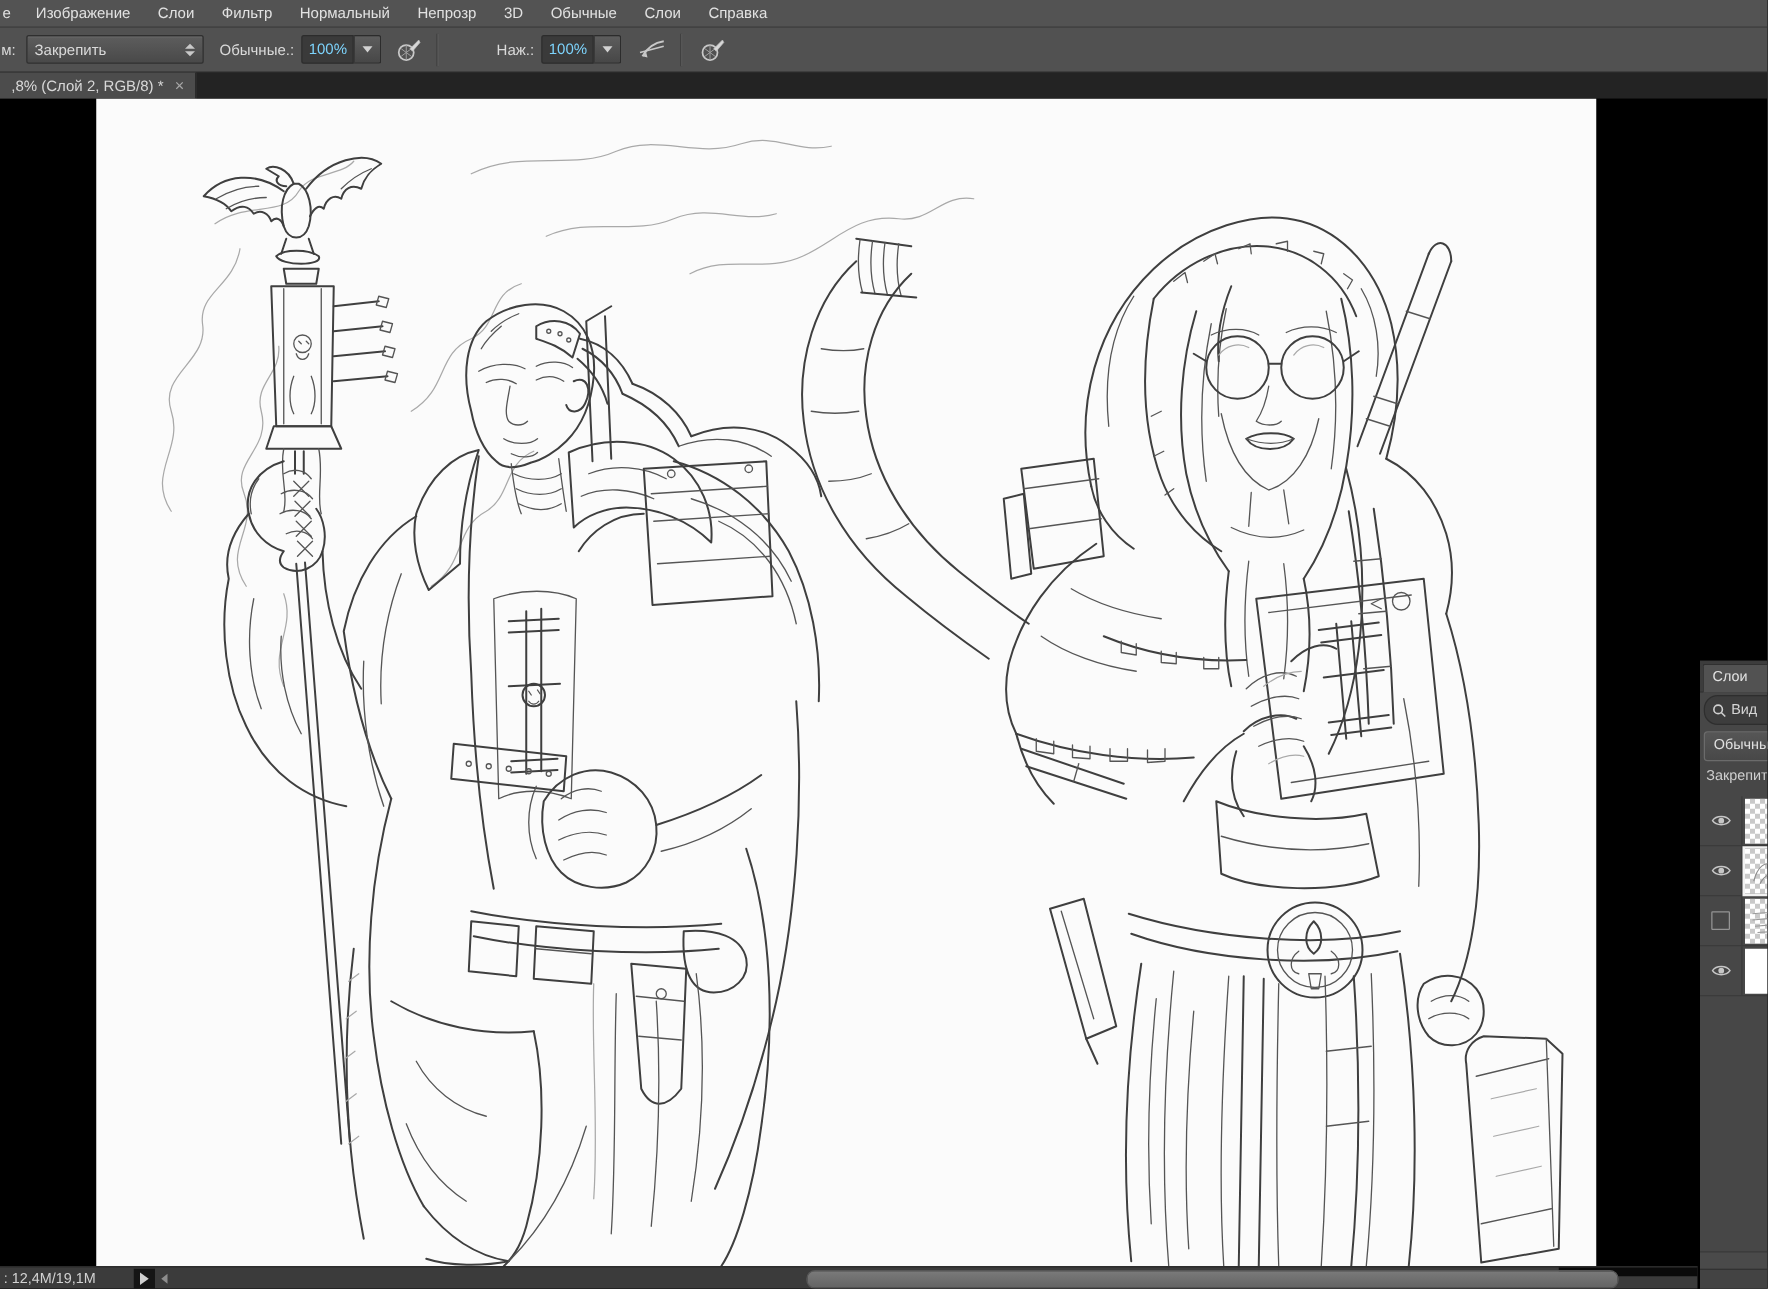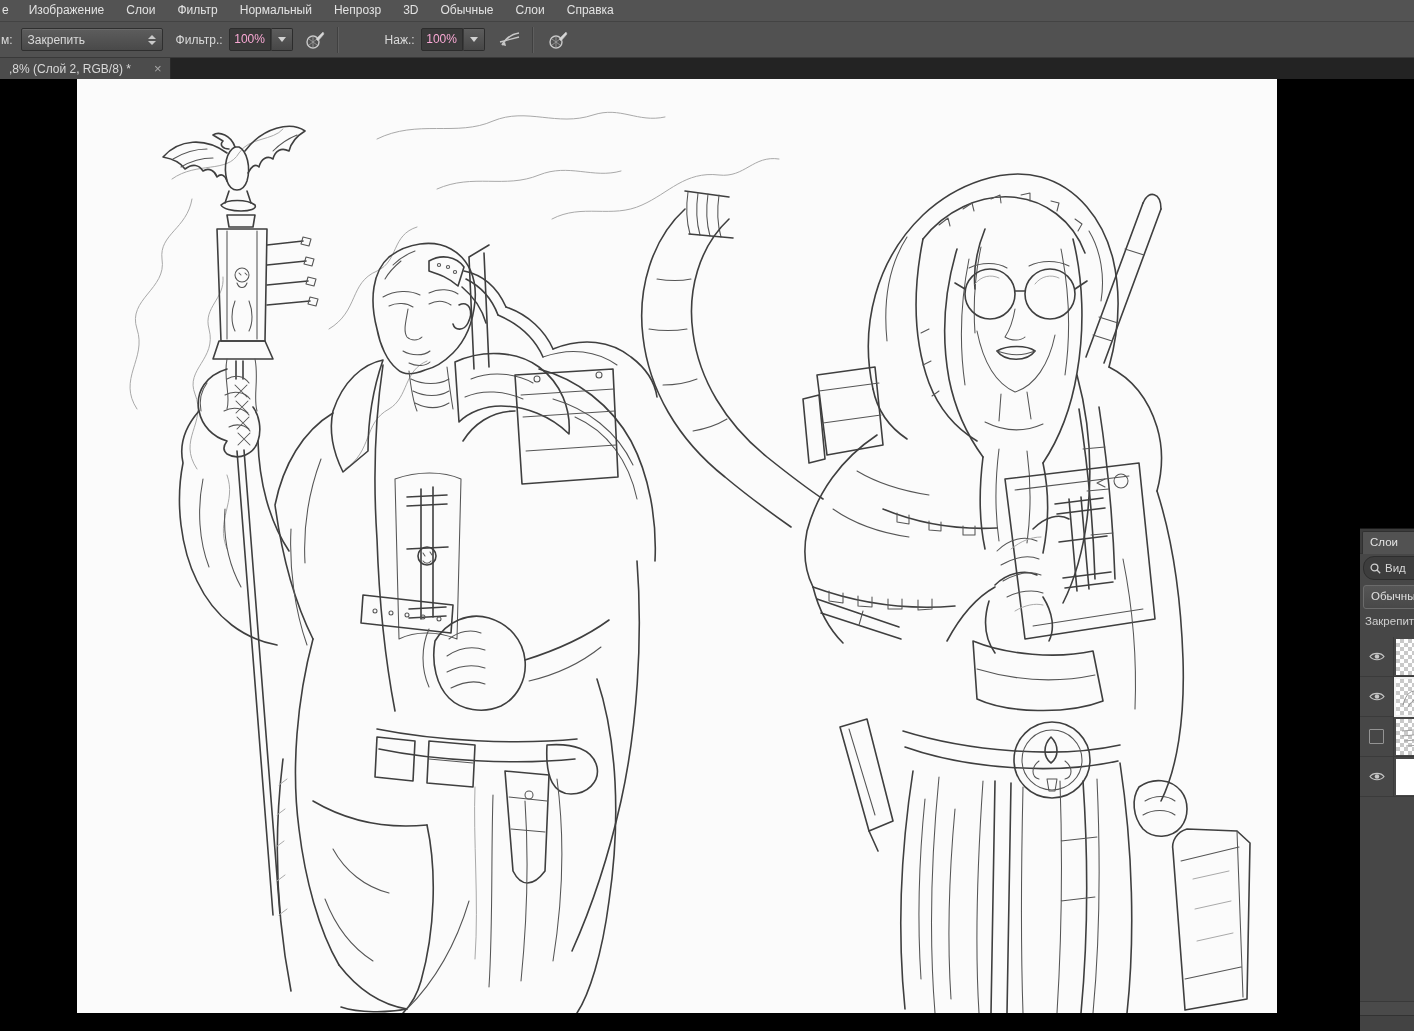--- a/index.html
+++ b/index.html
@@ -17,31 +17,31 @@
   .opt-label{white-space:nowrap;margin-left:36px;}
   .mode-select{margin-left:8px;width:128px;height:21px;background:linear-gradient(#5d5d5d,#494949);
     border:1px solid #2f2f2f;border-radius:2px;display:flex;align-items:center;padding:0 6px;box-shadow:inset 0 1px 0 rgba(255,255,255,.08);}
   .mode-select .lbl{flex:1;}
   .updown{display:flex;flex-direction:column;gap:2px;margin-left:4px;}
   .updown i{display:block;width:0;height:0;border-left:4px solid transparent;border-right:4px solid transparent;}
   .updown .up{border-bottom:4px solid #c9c9c9;}
   .updown .dn{border-top:4px solid #c9c9c9;}
   .numfield{display:flex;margin-left:6px;}
   .numbox{width:40px;height:21px;line-height:21px;text-align:center;background:#3a3a3a;border:1px solid #2c2c2c;
-    border-radius:2px 0 0 2px;color:#f9a8d4;}
+    border-radius:2px 0 0 2px;color:#7dd3fc;}
   .numarrow{width:20px;height:21px;background:linear-gradient(#5d5d5d,#474747);border:1px solid #2c2c2c;border-left:1px solid #3a3a3a;
     border-radius:0 2px 2px 0;display:flex;align-items:center;justify-content:center;}
   .numarrow i{width:0;height:0;border-left:4px solid transparent;border-right:4px solid transparent;border-top:5px solid #d2d2d2;}
   .opt-sep{width:1px;height:26px;background:#404040;border-right:1px solid #5e5e5e;margin:0 10px;}
   .opt-icon{margin-left:10px;width:24px;height:24px;display:flex;align-items:center;justify-content:center;border-radius:3px;}
 
   
   .tabbar{position:absolute;top:58px;left:0;width:100%;height:21px;background:#232323;}
   .doc-tab{position:absolute;left:0;top:0;height:21px;background:#4c4c4c;border-right:1px solid #2a2a2a;
-    display:flex;align-items:center;color:#d8d8d8;font-size:12px;padding:0 9px;gap:14px;}
+    display:flex;align-items:center;color:#d8d8d8;font-size:12px;padding:0 9px;}
   .doc-tab .close{margin-left:9px;color:#a8a8a8;font-size:13px;line-height:13px;}
 
   
   .workarea{position:absolute;top:79px;left:0;width:1414px;height:934px;background:#000;}
   .canvas{position:absolute;left:77px;top:0;width:1200px;height:934px;background:#fbfbfb;}
   .canvas svg{display:block;}
   .stroke{fill:none;stroke:#3f3f3f;stroke-width:1.6;stroke-linecap:round;stroke-linejoin:round;}
   .fine{fill:none;stroke:#555;stroke-width:1.05;stroke-linecap:round;stroke-linejoin:round;}
   .lt{fill:none;stroke:#a9a9a9;stroke-width:1;stroke-linecap:round;stroke-linejoin:round;}
 
@@ -96,21 +96,21 @@
 
   <div class="optionsbar">
     <span class="opt-label" style="margin-left:1px;">м:</span>
     <div class="mode-select">
       <span class="lbl">Закрепить</span>
       <span class="updown">
           <i class="up"></i>
           <i class="dn"></i>
         </span>
     </div>
-    <span class="opt-label" style="margin-left:13px;">Фильтр.:</span>
+    <span class="opt-label" style="margin-left:13px;">Обычные.:</span>
     <div class="numfield">
       <span class="numbox">100%</span>
       <span class="numarrow">
           <i></i>
         </span>
     </div>
     <span class="opt-icon">
       <svg width="22" height="22" viewBox="0 0 22 22">
         <circle cx="9" cy="13" r="6" fill="none" stroke="#c8c8c8" stroke-width="1.4"></circle>
         <path d="M5,10 L13,16 M5,16 L13,10 M9,7 L9,19" stroke="#9f9f9f" stroke-width="0.8"></path>
@@ -438,14 +438,23 @@
           </svg>
         </span>
         <span class="thumb"></span>
       </div>
     </div>
 
     <div class="panel-bottom1"></div>
     <div class="panel-bottom2"></div>
   </div>
 
+  <div class="statusbar">
+    <span class="doc-size">: 12,4M/19,1M</span>
+    <span class="status-flyout">
+        <i></i>
+      </span>
+    <span class="status-collapse"></span>
+    <span class="status-corner"></span>
+    <span class="hscroll-thumb"></span>
+  </div>
 
 </div>
 
 </body></html>

